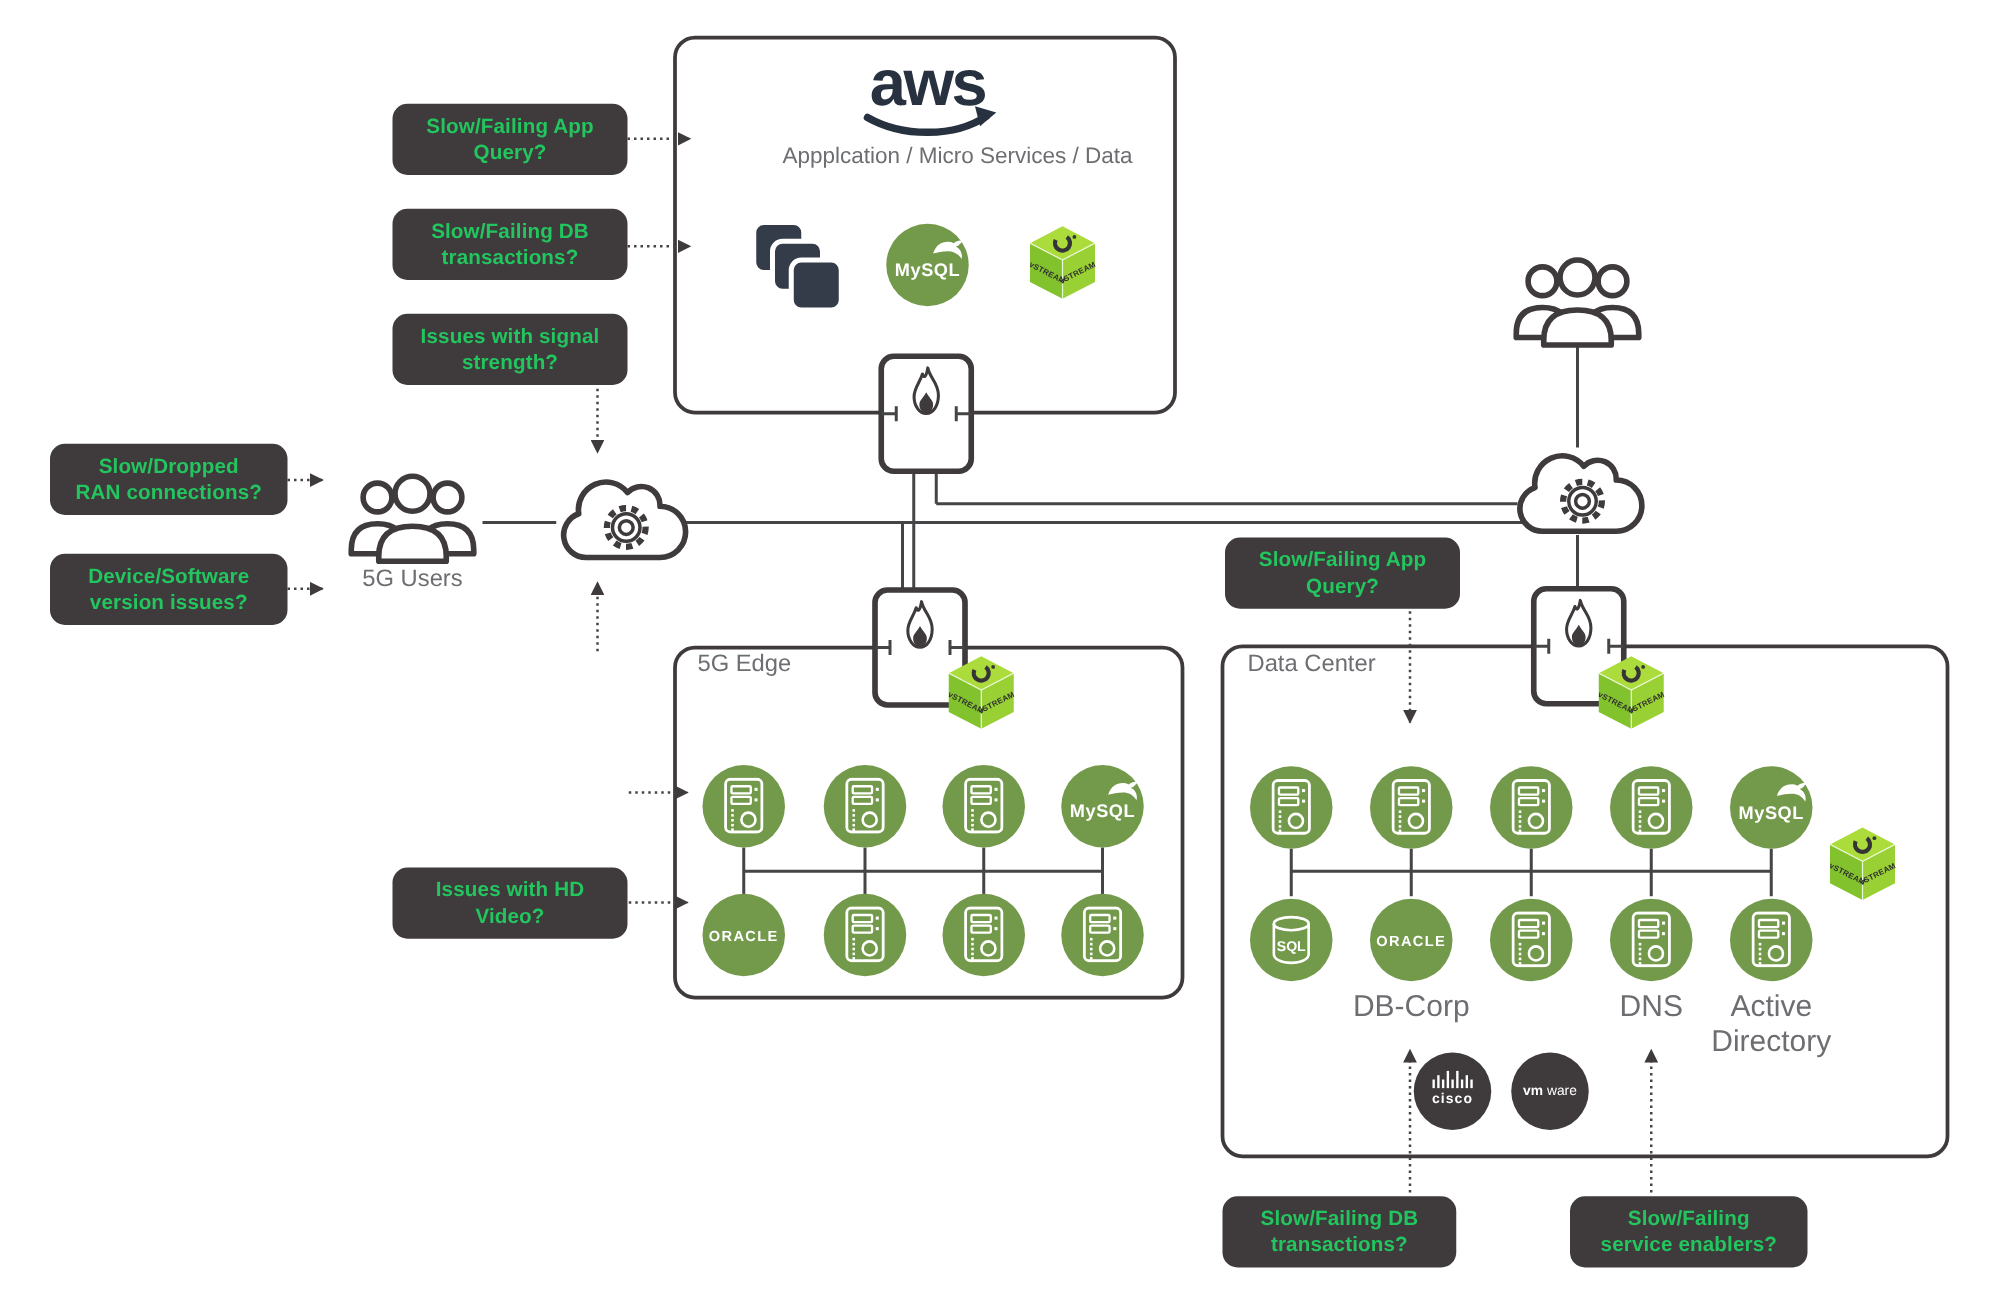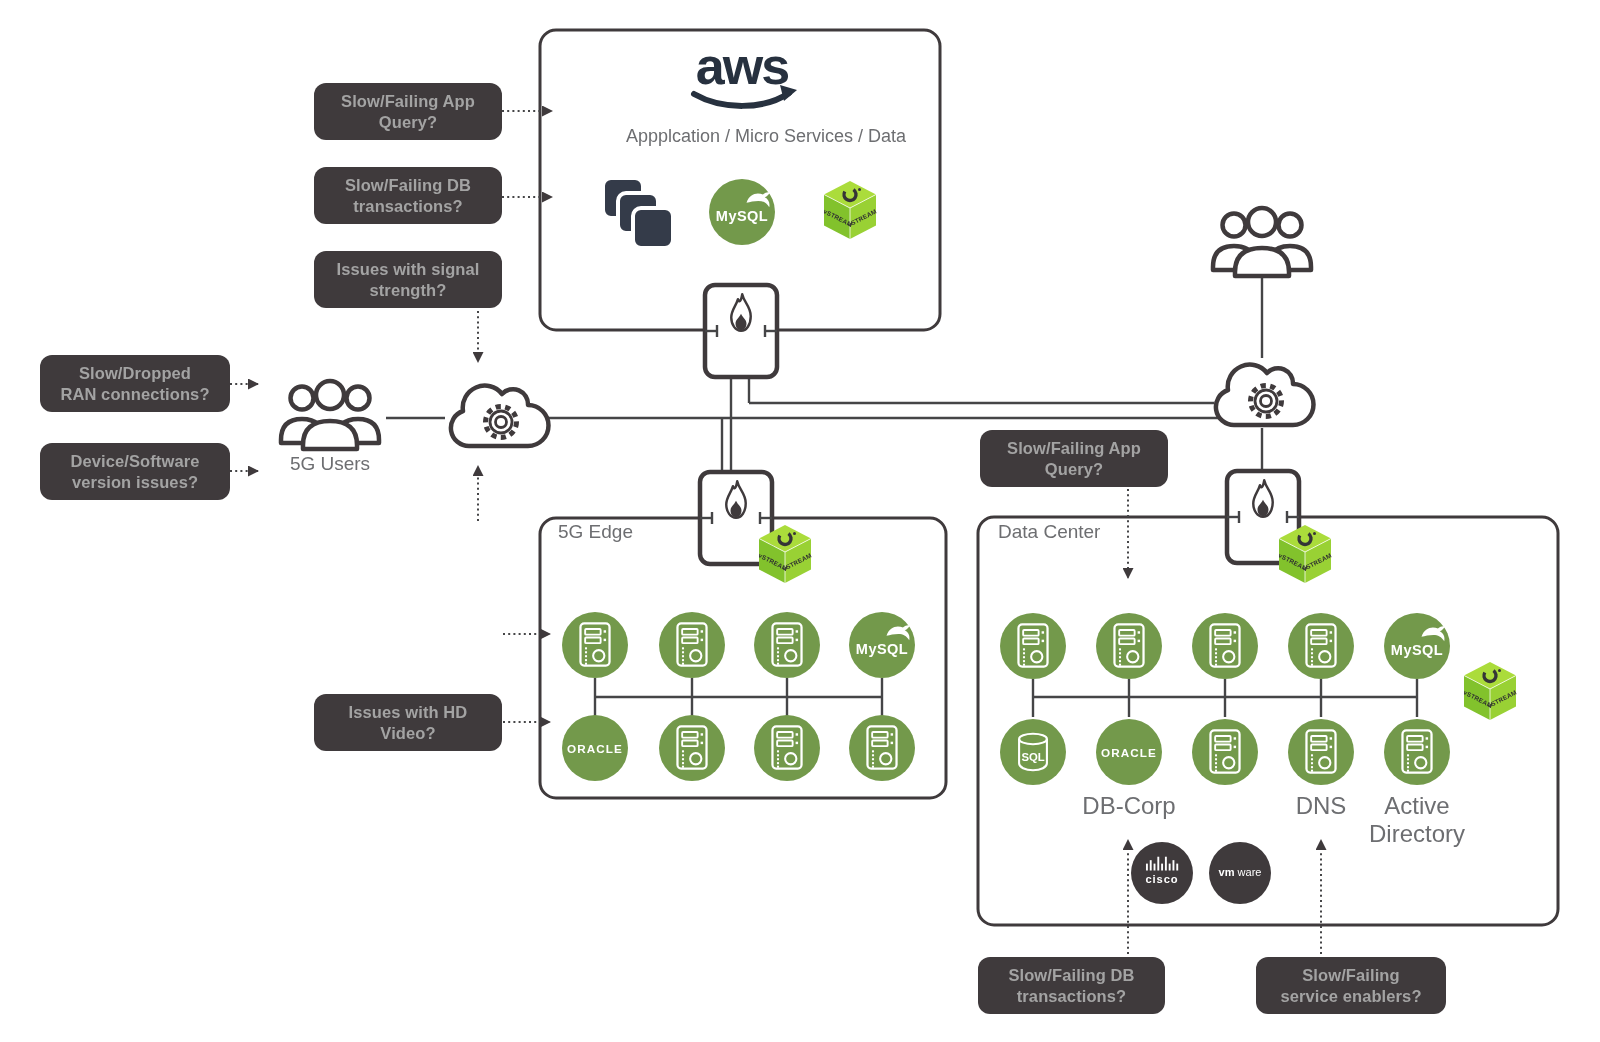--- a/index.html
+++ b/index.html
@@ -1,21 +1,21 @@
 <!DOCTYPE html>
 <html><head>
 <meta charset="utf-8">
 <style>
   html,body{margin:0;padding:0;background:#ffffff;}
   body{font-family:"Liberation Sans", sans-serif;}
   #canvas{position:relative;width:1600px;height:1042px;background:#fff;overflow:hidden;}
   #diagram-svg{position:absolute;left:0;top:0;}
   svg{font-family:"Liberation Sans", sans-serif;}
   .callout{
-    position:absolute;background:#3f3a3c;color:#a3a3a3;border-radius:12px;
+    position:absolute;background:#3f3a3c;color:#22c55e;border-radius:12px;
     display:flex;align-items:center;justify-content:center;text-align:center;
     font-weight:bold;font-size:16.5px;line-height:1.24;white-space:pre-line;
     letter-spacing:.1px;
   }
   .glabel{position:absolute;color:#6d6e71;font-size:19px;white-space:pre-line;}
   .glabel.center{text-align:center;}
   .caption{position:absolute;color:#6d6e71;font-size:18px;text-align:center;}
   .nodelabel{position:absolute;color:#6d6e71;font-size:24px;text-align:center;white-space:pre-line;line-height:1.15;}
 </style>
 </head>
@@ -319,19 +319,19 @@
 <div class="callout" style="left:980px;top:430px;width:188px;height:57px">Slow/Failing App
 Query?</div>
 <div class="callout" style="left:978px;top:957px;width:187px;height:57px">Slow/Failing DB
 transactions?</div>
 <div class="callout" style="left:1256px;top:957px;width:190px;height:57px">Slow/Failing
 service enablers?</div>
 
 <div class="glabel center" style="left:260px;top:453px;width:140px">5G Users</div>
 <div class="glabel" style="left:558px;top:521px">5G Edge</div>
 <div class="glabel" style="left:998px;top:521px">Data Center</div>
-<div class="caption" style="left:540px;top:126px;width:452px">Appplcation / Micro Services / Data</div>
+<div class="caption" style="left:540px;top:114px;width:452px">Appplcation / Micro Services / Data</div>
 <div class="nodelabel" style="left:1059px;top:792px;width:140px">DB-Corp</div>
 <div class="nodelabel" style="left:1251px;top:792px;width:140px">DNS</div>
 <div class="nodelabel" style="left:1347px;top:792px;width:140px">Active
 Directory</div>
 
 </div>
 
 </body></html>

